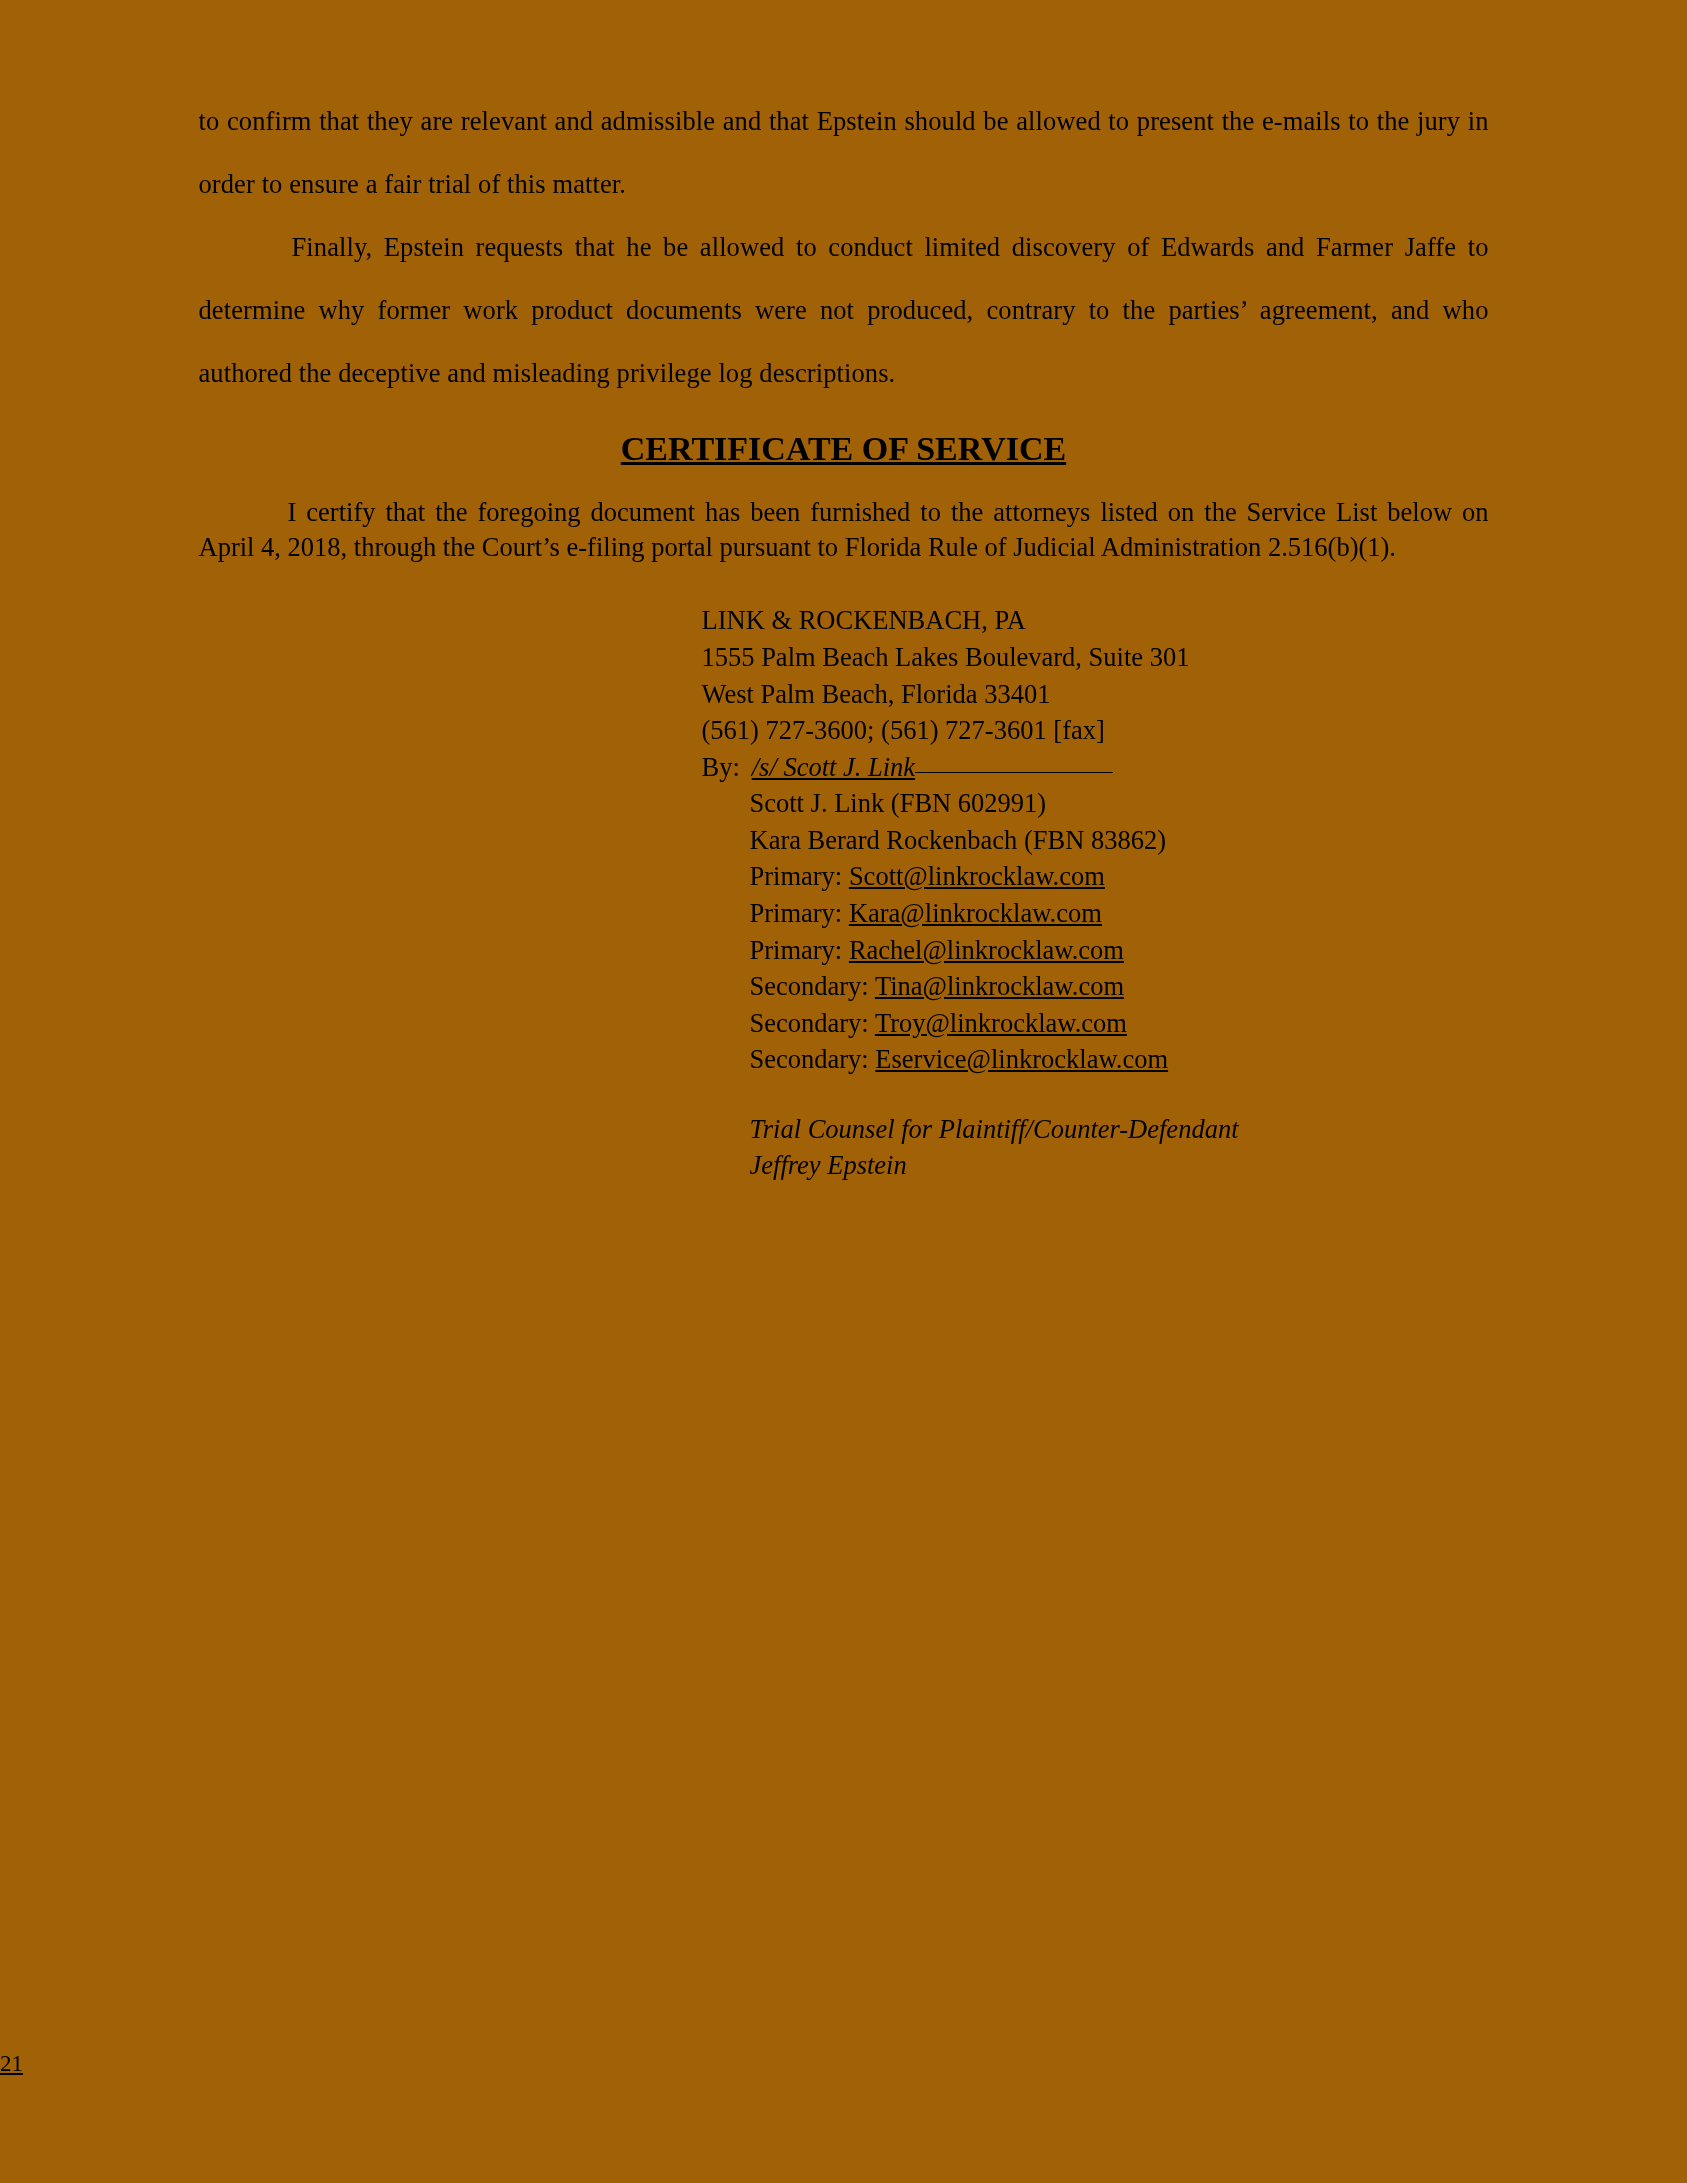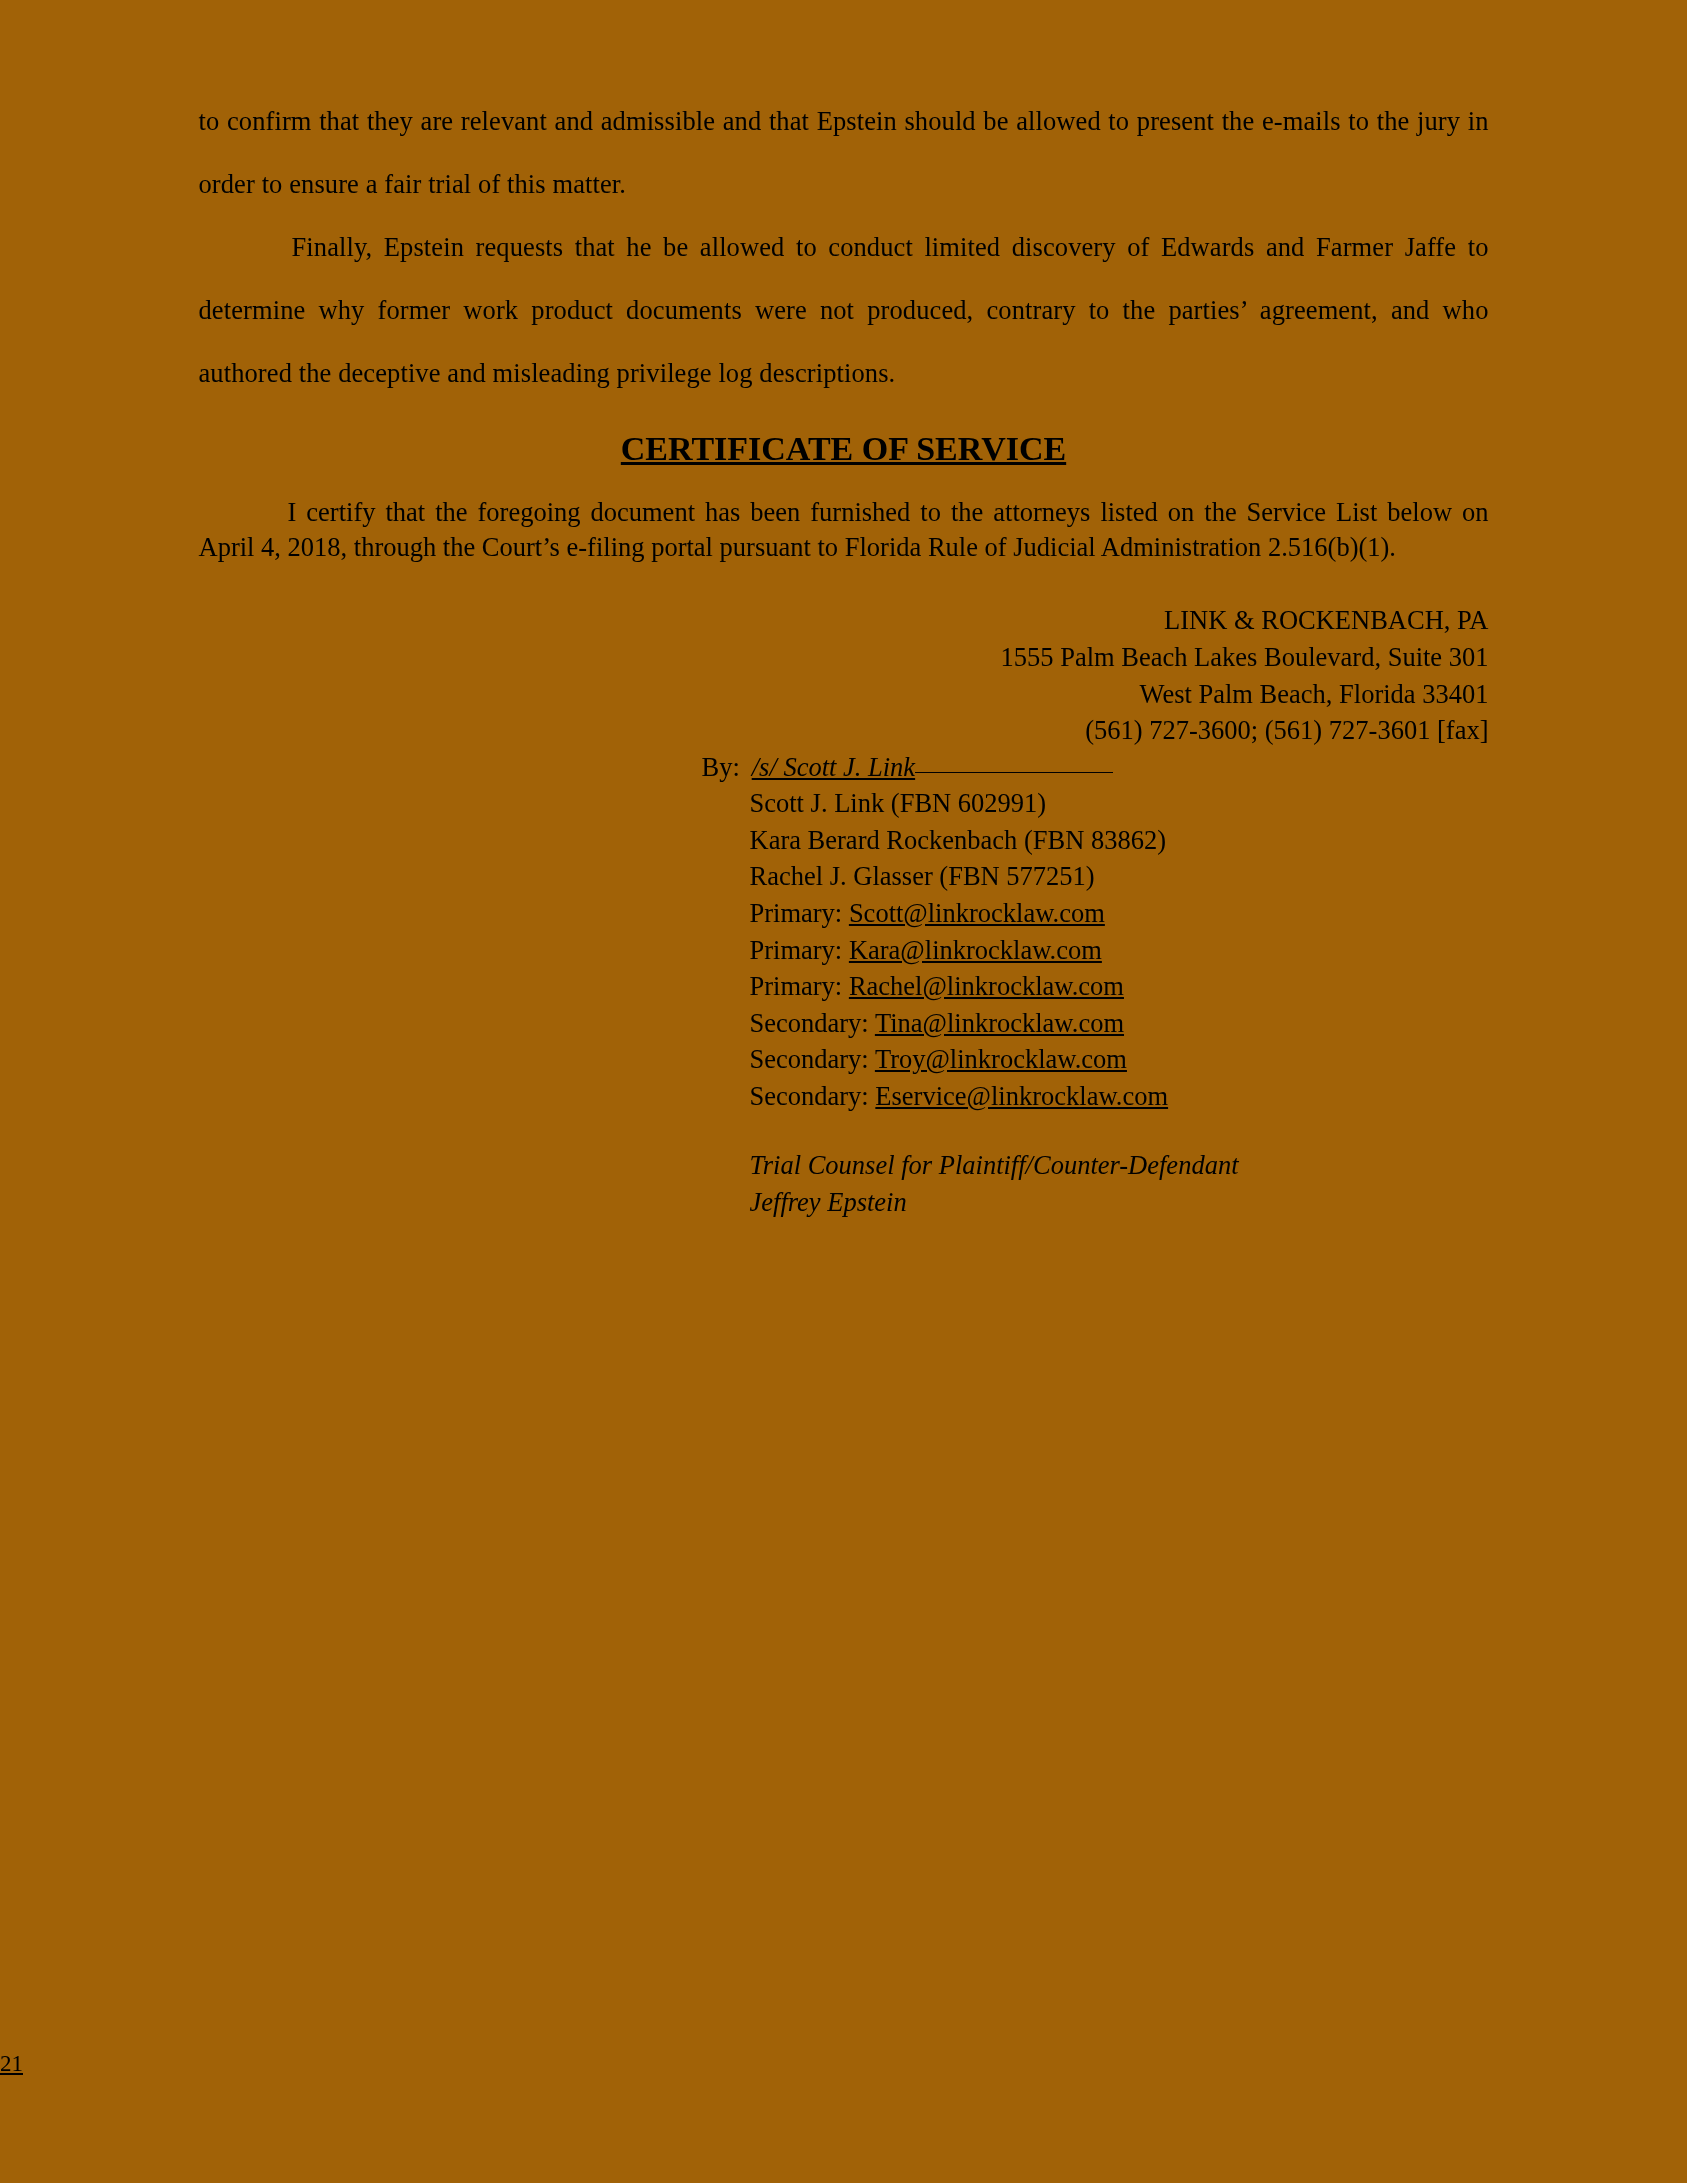--- a/index.html
+++ b/index.html
@@ -68,21 +68,20 @@
 
   
   .sig-block {
     margin-top: 37px;
     margin-left: 503px;
     font-size: 26.5px;
     line-height: 1.38;
   }
   .sig-firm div {
     white-space: nowrap;
-    text-align: right;
   }
   .sig-by {
     white-space: nowrap;
   }
   .sig-by .by-label {
     display: inline-block;
   }
   .sig-name {
     font-style: italic;
     text-decoration: underline;
@@ -159,21 +158,20 @@
       </div>
 
       <div class="sig-by">
         <span class="by-label">By:</span>
         <span class="sig-name">/s/ Scott J. Link</span><span class="sig-name-pad"></span>
       </div>
 
       <div class="sig-names">
         <div>Scott J. Link (FBN 602991)</div>
         <div>Kara Berard Rockenbach (FBN 83862)</div>
-        <div>Rachel J. Glasser (FBN 577251)</div>
 
         <div>
           <span class="sig-label">Primary:</span>
           <span class="email-link">Scott@linkrocklaw.com</span>
         </div>
         <div>
           <span class="sig-label">Primary:</span>
           <span class="email-link">Kara@linkrocklaw.com</span>
         </div>
         <div>

